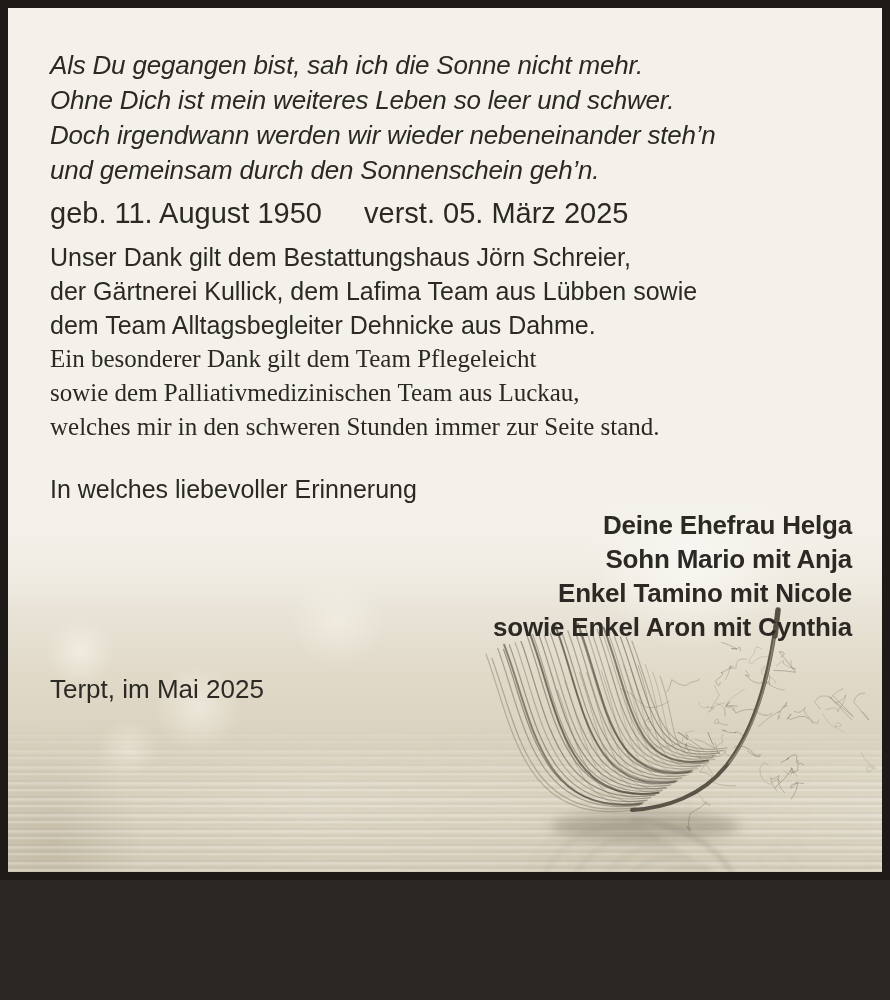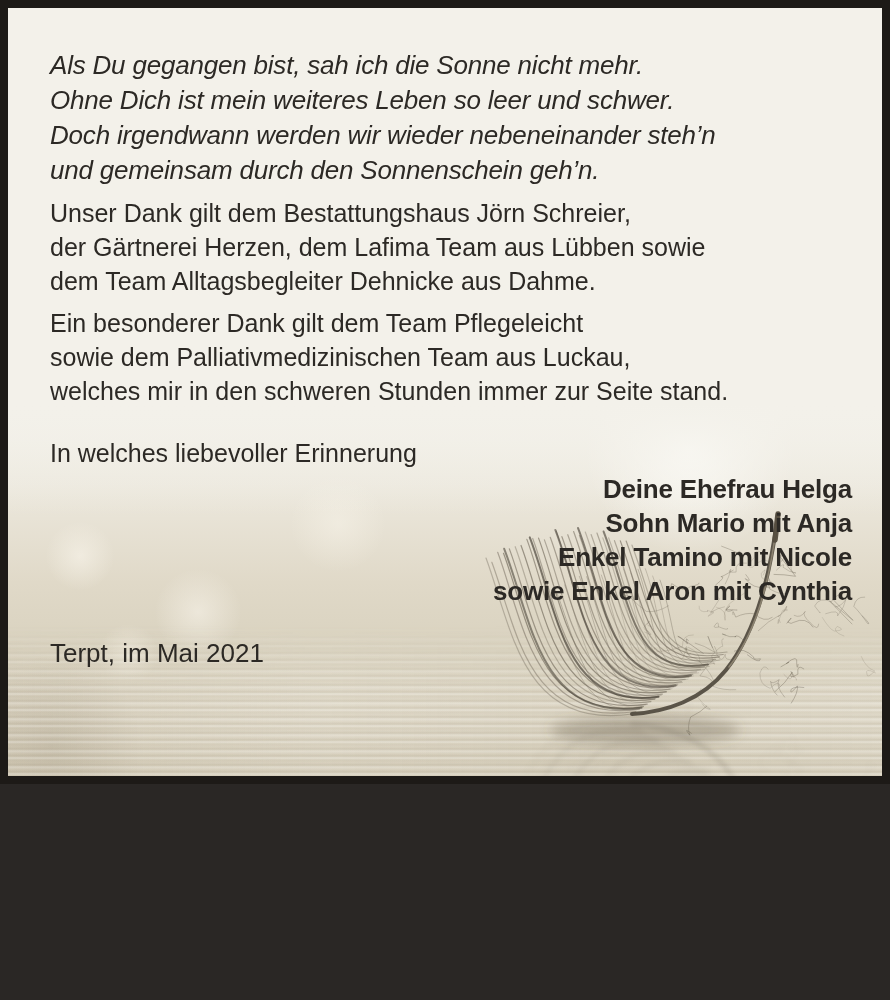--- a/index.html
+++ b/index.html
@@ -1,19 +1,19 @@
 <!DOCTYPE html>
 <html><head>
 <meta charset="utf-8">
 <style>
   * { margin:0; padding:0; box-sizing:border-box; }
   html,body { background:#2a2725; }
   .page {
     position:relative;
-    width:890px; height:784px;
+    width:890px; height:880px;
     background:#1d1a17;
     padding:8px;
     font-family:"Liberation Sans", sans-serif;
     overflow:hidden;
   }
   .paper {
     position:relative;
     width:100%; height:100%;
     background:#f3f1ea;
     overflow:hidden;
@@ -55,21 +55,21 @@
   }
   .lines { white-space:pre-line; }
   .poem { font-size:26px; line-height:35px; font-style:italic; letter-spacing:-0.2px; }
   .danke { font-size:46px; line-height:48px; font-weight:400; letter-spacing:0.5px; margin-top:24px; }
   .name  { font-size:77px; line-height:80px; font-weight:400; letter-spacing:-1px; margin-top:6px; }
   .dates { font-size:29px; line-height:38px; margin-top:6px; }
   .dates .death { margin-left:34px; }
   .body  { font-size:25px; line-height:34px; }
   .p1 { margin-top:22px; }
   .p2 { margin-top:8px; }
-  .p3 { margin-top:8px; }
+  .p3 { margin-top:0;font-family:Liberation Serif, serif; }
   .remembrance { margin-top:28px; }
   .family { font-size:26px; line-height:34px; font-weight:700; margin-top:2px; letter-spacing:-0.2px;text-align:right; }
   .place { font-size:26px; line-height:34px; margin-top:28px; }
 </style>
 </head>
 <body>
 
 <div class="page">
   <div class="paper">
 
@@ -285,28 +285,32 @@
             </g>
           </g>
       </svg>
     </div>
 
     <div class="content">
       <div class="poem lines">Als Du gegangen bist, sah ich die Sonne nicht mehr.
 Ohne Dich ist mein weiteres Leben so leer und schwer.
 Doch irgendwann werden wir wieder nebeneinander steh’n
 und gemeinsam durch den Sonnenschein geh’n.</div>
+      <div class="dates">
+        <span>geb. 11. August 1950</span>
+        <span class="death">verst. 05. März 2025</span>
+      </div>
       <p class="body p2 lines">Unser Dank gilt dem Bestattungshaus Jörn Schreier,
-der Gärtnerei Herzen, dem Lafima Team aus Lübben sowie
+der Gärtnerei Kullick, dem Lafima Team aus Lübben sowie
 dem Team Alltagsbegleiter Dehnicke aus Dahme.</p>
       <p class="body p3 lines">Ein besonderer Dank gilt dem Team Pflegeleicht
 sowie dem Palliativmedizinischen Team aus Luckau,
 welches mir in den schweren Stunden immer zur Seite stand.</p>
       <p class="body remembrance">In welches liebevoller Erinnerung</p>
       <div class="family lines">Deine Ehefrau Helga
 Sohn Mario mit Anja
 Enkel Tamino mit Nicole
 sowie Enkel Aron mit Cynthia</div>
-      <p class="place">Terpt, im Mai 2021</p>
+      <p class="place">Terpt, im Mai 2025</p>
     </div>
 
   </div>
 </div>
 
 </body></html>

